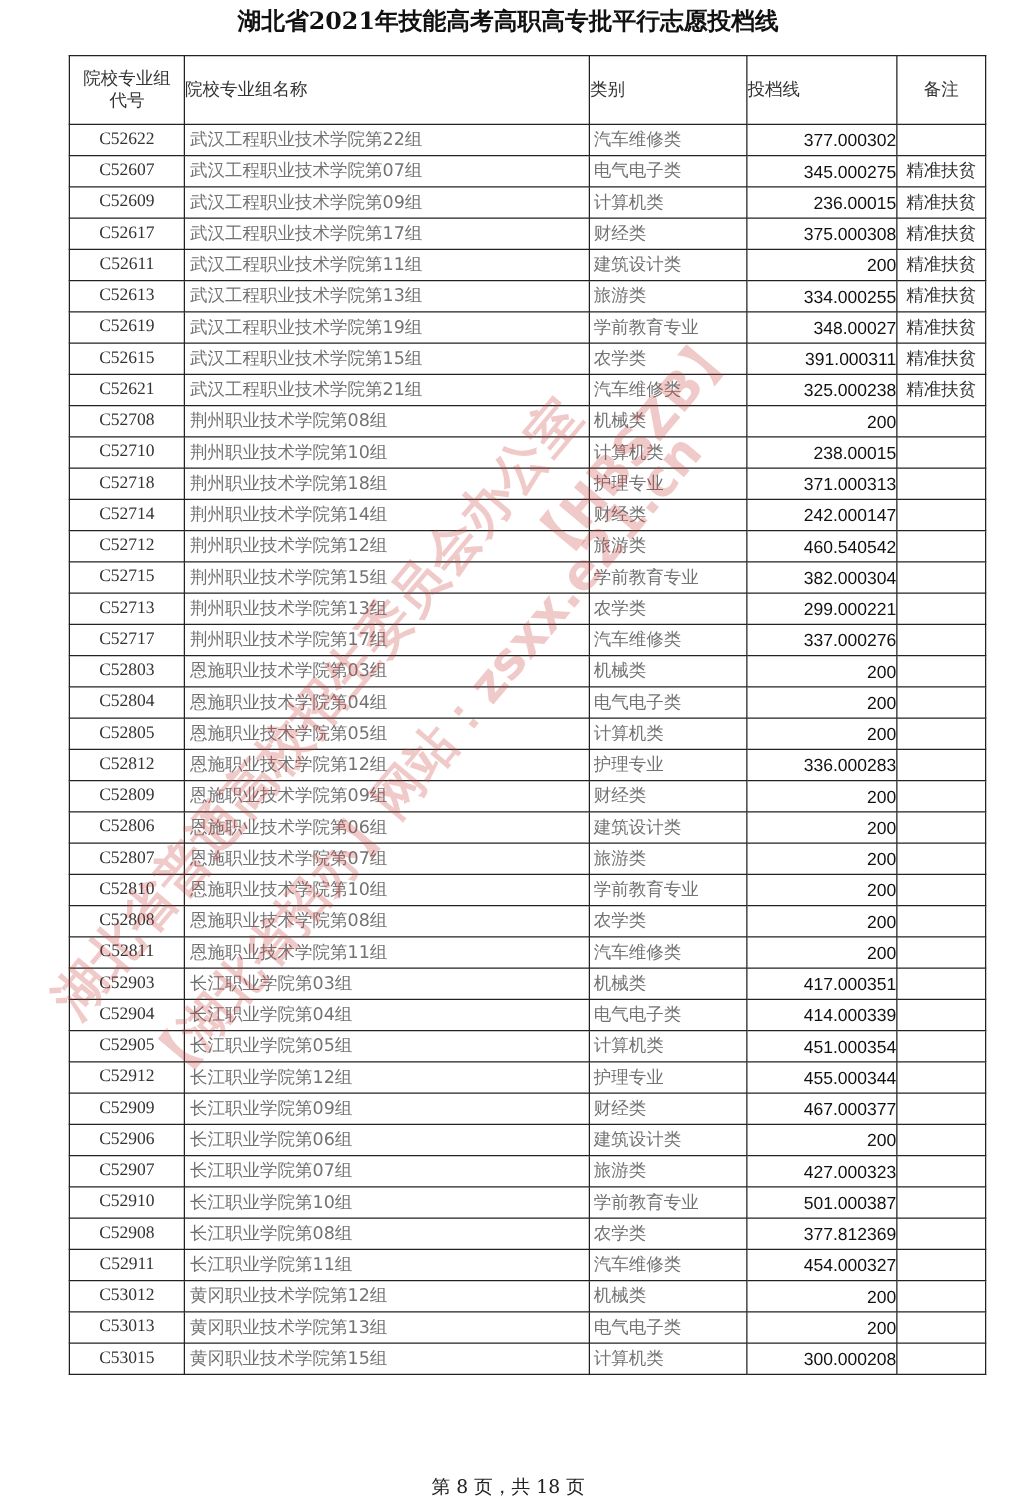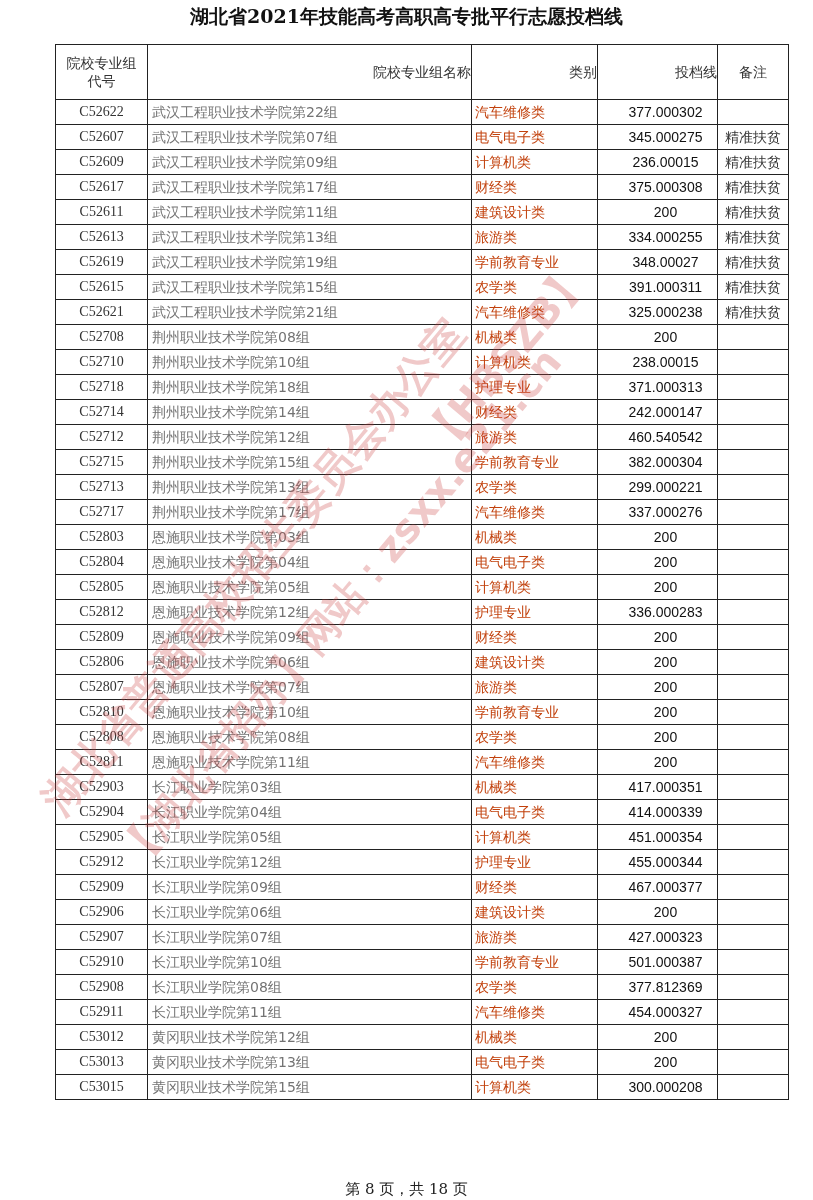--- a/index.html
+++ b/index.html
@@ -3,24 +3,24 @@
 <meta charset="utf-8">
 <style>
   html, body { margin:0; padding:0; background:#ffffff; }
   body { width:813px; height:1200px; position:relative; overflow:hidden; font-family:"DejaVu Serif", serif; color:#1a1a1a; }
   .title { position:absolute; top:4px; left:0; width:813px; text-align:center; font-family:"DejaVu Serif", serif; font-weight:bold; font-size:19px; letter-spacing:0px; color:#111; }
   table.grid { position:absolute; top:44px; left:55px; border-collapse:collapse; table-layout:fixed; width:725px; }
   table.grid td, table.grid th { border:1.5px solid #222; padding:0; height:24px; font-size:14px; line-height:24px; white-space:nowrap; overflow:hidden; }
   table.grid th { font-weight:normal; height:46px; line-height:18px; color:#333; font-family:"DejaVu Serif", serif; font-size:14px; }
   .c-code { width:83px; text-align:center; font-family:"Liberation Serif", serif; font-size:15px; color:#333; }
   .c-name { width:323px; text-align:left; padding-left:4px !important; font-family:"DejaVu Sans", sans-serif; font-size:13.5px; color:#737373; }
-  .c-cat { width:125px; text-align:left; padding-left:3px !important; font-family:"DejaVu Sans", sans-serif; font-size:13.5px; color:#c2410c; }
-  .c-score { width:119px; text-align:center; padding-left:16px !important; font-family:"Liberation Sans", sans-serif; font-size:15px; color:#111; }
+  .c-cat { width:125px; text-align:left; padding-left:3px !important; font-family:"DejaVu Sans", sans-serif; font-size:13.5px; color:#737373; }
+  .c-score { width:119px; text-align:right; padding-left:16px !important; font-family:"Liberation Sans", sans-serif; font-size:15px; color:#111; }
   .c-note { width:70px; text-align:center; font-family:"DejaVu Sans", sans-serif; font-size:13px; color:#333; }
-  th.c-name, th.c-cat, th.c-score { text-align:right; padding-left:0 !important; font-family:"DejaVu Serif", serif; font-size:14px; }
+  th.c-name, th.c-cat, th.c-score { text-align:left; padding-left:0 !important; font-family:"DejaVu Serif", serif; font-size:14px; }
   .footer { position:absolute; top:1180px; left:0; width:813px; text-align:center; font-size:15px; font-family:"DejaVu Serif", serif; color:#222; }
   .watermark { position:absolute; pointer-events:none; color:rgba(200,60,60,0.28); font-family:"DejaVu Sans", sans-serif; font-weight:bold; white-space:nowrap; transform-origin:left top; }
 </style>
 </head>
 <body>
 
 <div class="title">湖北省2021年技能高考高职高专批平行志愿投档线</div>
 
 <table class="grid">
   <thead>

